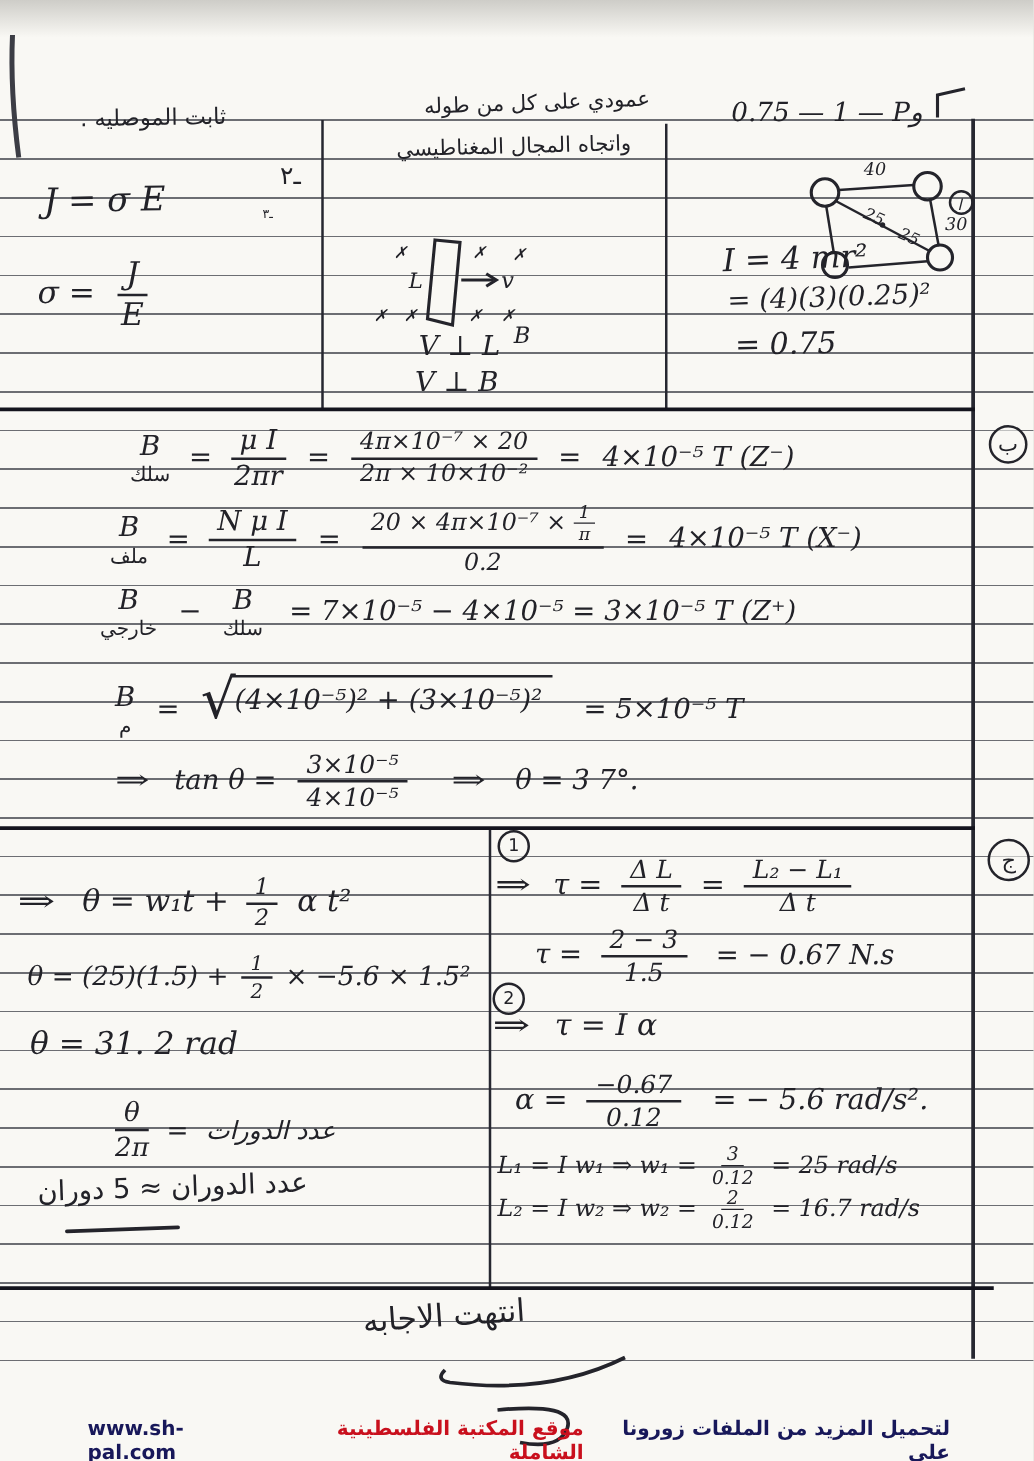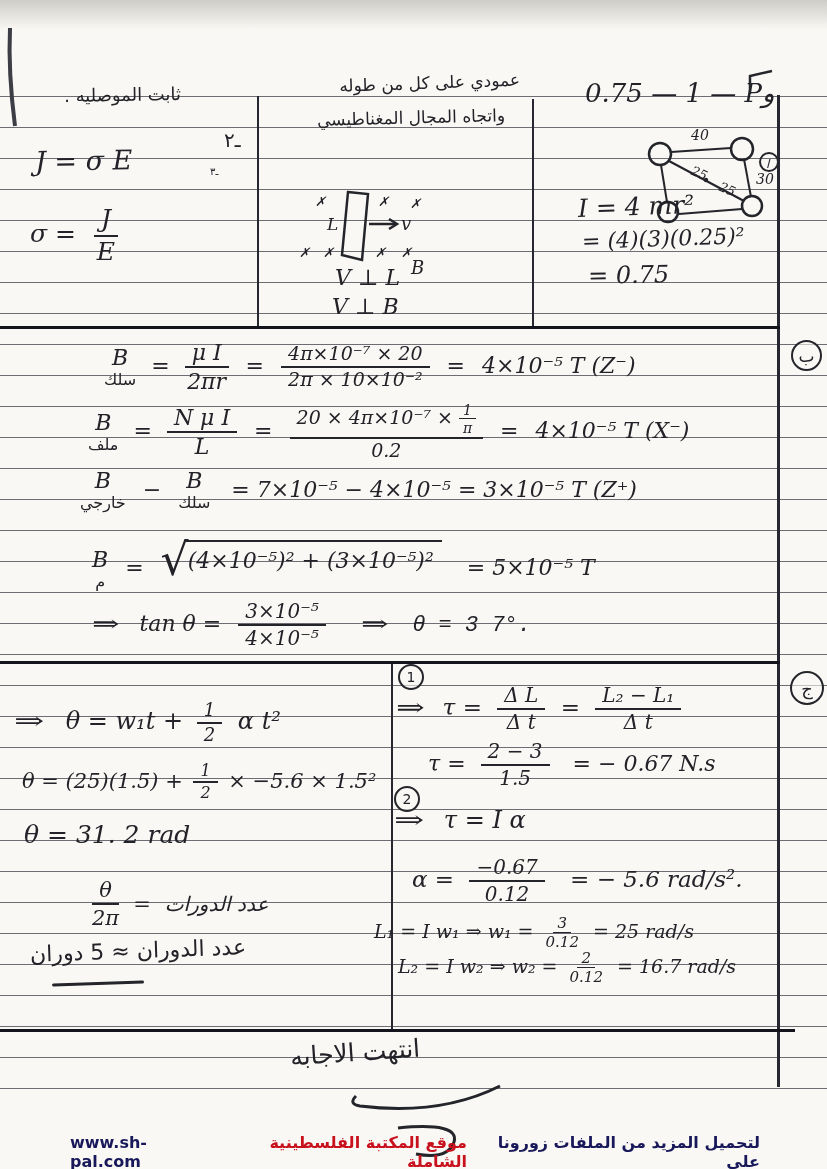--- a/index.html
+++ b/index.html
@@ -51,21 +51,21 @@
     <path d="M10,6 Q8,50 15,104" stroke="#3c3d45" stroke-width="4" fill="none"></path>
   </svg>
 
   <div class="abs ar" style="left:30px;top:84px;width:185px;font-size:18px;text-align:center;transform:rotate(-1deg);">ثابت الموصليه .</div>
   <div class="abs ar" style="left:224px;top:84px;font-size:20px;margin-top:44px;">ـ٢</div>
   <div class="abs ar" style="left:210px;top:166px;font-size:10px;">ـ٣</div>
 
   <div class="abs ar" style="left:262px;top:74px;width:258px;font-size:17px;transform:rotate(-2deg);">عمودي على كل من طوله</div>
   <div class="abs ar" style="left:280px;top:108px;width:225px;font-size:17px;transform:rotate(-1.5deg);">واتجاه المجال المغناطيسي</div>
 
-  <div class="abs math" style="left:585px;top:78px;font-size:26px;">0.75 — 1 — Pو</div>
+  <div class="abs math" style="left:585px;top:78px;font-size:21px;">0.75 — 1 — Pو</div>
   <svg class="abs" style="left:744px;top:64px;" width="34" height="34">
     <polyline points="6,30 6,12 28,7" stroke="#24242b" stroke-width="2.5" fill="none"></polyline>
   </svg>
 
   <div class="abs math" style="left:35px;top:145px;font-size:27px;transform:rotate(-1deg);">J = σ E</div>
   <div class="abs math" style="left:30px;top:205px;font-size:25px;">
     <span>σ =</span>
     <span class="frac" style="margin-left:10px;">
       <span class="num">J</span>
       <span class="den">E</span>
@@ -185,21 +185,21 @@
   </div>
 
   <div class="abs math" style="left:92px;top:600px;font-size:22px;">
     <span class="arrow">⇒</span>
     <span style="margin:0 10px 0 22px;">tan θ =</span>
     <span class="frac" style="font-size:20px;text-align:center;">
       <span class="num">3×10⁻⁵</span>
       <span class="den">4×10⁻⁵</span>
     </span>
     <span class="arrow" style="margin-left:28px;">⇒</span>
-    <span style="margin-left:26px;font-family:Liberation Mono, monospace;">θ = 3 7°.</span>
+    <span style="margin-left:26px;">θ = 3 7°.</span>
   </div>
 
   <div class="circ" style="left:790px;top:671px;width:30px;height:30px;font-size:18px;">ج</div>
 
   <div class="circ" style="left:398px;top:664px;width:22px;height:22px;font-size:14px;position:absolute;">1</div>
   <div class="abs math" style="left:396px;top:684px;font-size:23px;">
     <span class="arrow">⇒</span>
     <span style="margin:0 8px 0 20px;">τ =</span>
     <span class="frac" style="font-size:20px;">
       <span class="num">Δ L</span>
@@ -229,21 +229,21 @@
 
   <div class="abs math" style="left:412px;top:856px;font-size:23px;">
     <span>α =</span>
     <span class="frac" style="font-size:20px;margin-left:8px;">
       <span class="num">−0.67</span>
       <span class="den">0.12</span>
     </span>
     <span style="margin-left:18px;">= − 5.6  rad/s².</span>
   </div>
 
-  <div class="abs math" style="left:374px;top:915px;font-size:19px;">
+  <div class="abs math" style="left:398px;top:915px;font-size:19px;">
     <span>L₁ = I w₁  ⇒  w₁ =</span>
     <span class="frac mini" style="font-size:15px;margin-left:6px;">
       <span class="num">3</span>
       <span class="den">0.12</span>
     </span>
     <span style="margin-left:8px;">= 25 rad/s</span>
   </div>
 
   <div class="abs math" style="left:398px;top:950px;font-size:19px;">
     <span>L₂ = I w₂ ⇒ w₂ =</span>

